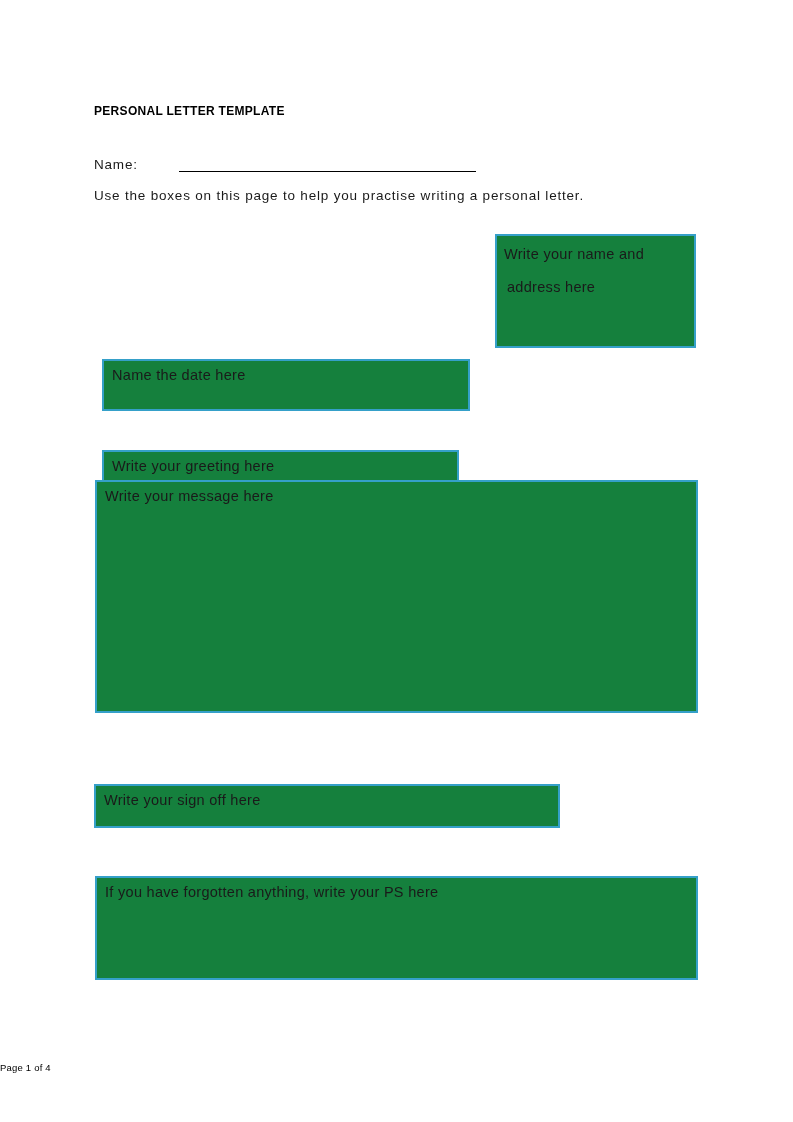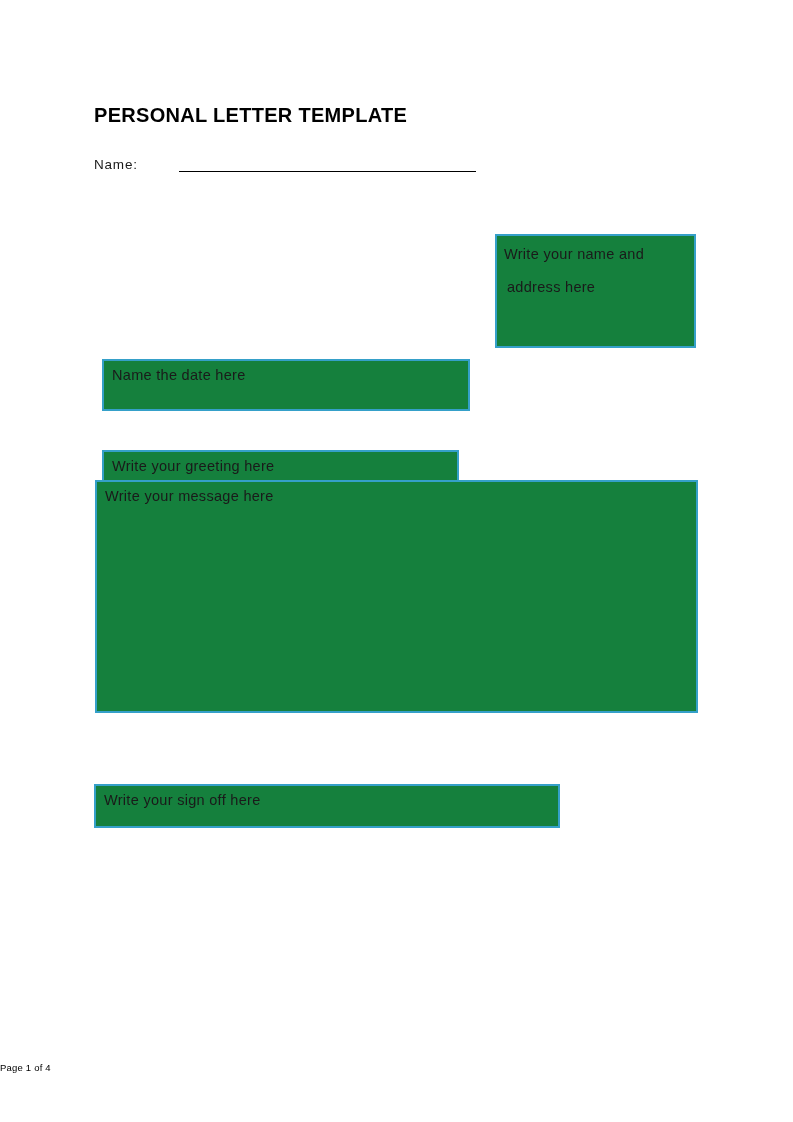--- a/index.html
+++ b/index.html
@@ -9,21 +9,21 @@
     height: 1122px;
     background: #ffffff;
     font-family: "Liberation Sans", sans-serif;
     color: #1a1a1a;
     overflow: hidden;
     --accent: #35A0C9;
   }
   .title {
     position: absolute;
     left: 94px; top: 104px;
-    font-size: 20px;
+    font-size: 12px;
     font-weight: 700;
     color: #000000;
     letter-spacing: 0.3px;
   }
   .name-row {
     position: absolute;
     left: 94px; top: 156px;
     font-size: 13.5px;
     letter-spacing: 0.8px;
     display: flex;
@@ -77,20 +77,21 @@
 
 <div class="page" style="--accent: #35A0C9; color: rgb(26, 26, 26);">
 
   <div class="title">PERSONAL LETTER TEMPLATE</div>
 
   <div class="name-row">
     <span>Name:</span>
     <span class="name-underline"></span>
   </div>
 
+  <div class="intro">Use the boxes on this page to help you practise writing a personal letter.</div>
 
   <div class="tbox" id="box-address">
     <div class="line">Write your name and</div>
     <div class="line line2">address here</div>
   </div>
 
   <div class="tbox" id="box-date">
     <span>Name the date here</span>
   </div>
 
@@ -99,16 +100,19 @@
   </div>
 
   <div class="tbox" id="box-message">
     <span>Write your message here</span>
   </div>
 
   <div class="tbox" id="box-signoff">
     <span>Write your sign off here</span>
   </div>
 
+  <div class="tbox" id="box-ps">
+    <span>If you have forgotten anything, write your PS here</span>
+  </div>
 
   <div class="footer">Page 1 of 4</div>
 
 </div>
 
 </body></html>

